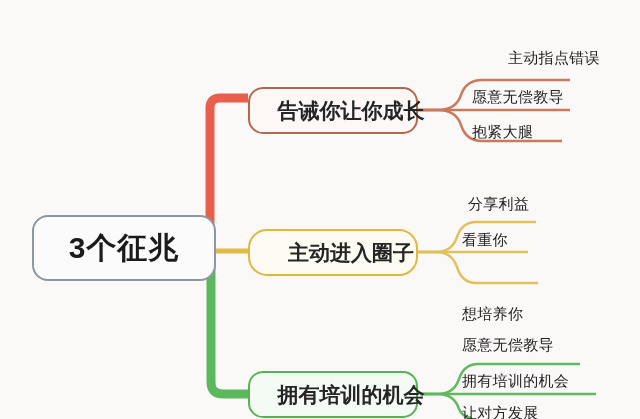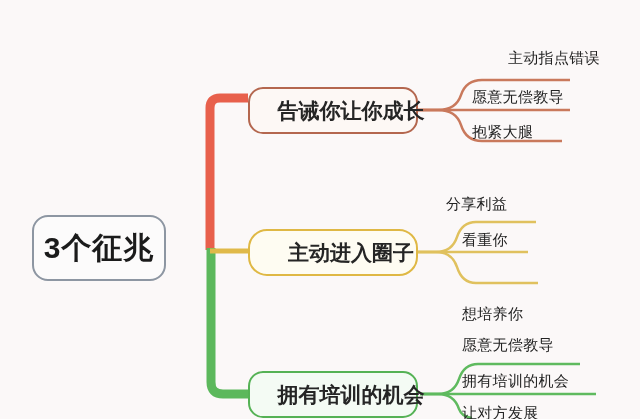--- a/index.html
+++ b/index.html
@@ -33,21 +33,21 @@
     box-sizing: border-box;
     display: flex;
     align-items: center;
     justify-content: center;
     background: #fffdfc;
     white-space: nowrap;
   }
   .root-node {
     left: 32px;
     top: 215px;
-    width: 134px;
+    width: 184px;
     height: 66px;
     border: 2.5px solid #8d96a2;
     border-radius: 16px;
     background: #fcfbfb;
     font-size: 30px;
     font-weight: bold;
     color: #1b1b1b;
     letter-spacing: 1px;
   }
   .branch-node {
@@ -104,21 +104,21 @@
   <div class="node branch-node branch-1">告诫你让你成长</div>
 
   <div class="node branch-node branch-2">主动进入圈子</div>
 
   <div class="node branch-node branch-3">拥有培训的机会</div>
 
   <div class="leaf" style="left:476px; top:49px;margin-left:32px;">主动指点错误</div>
   <div class="leaf" style="left:472px; top:88px;">愿意无偿教导</div>
   <div class="leaf" style="left:472px; top:123px;">抱紧大腿</div>
 
-  <div class="leaf" style="left:446px; top:195px;">分享利益</div>
+  <div class="leaf" style="left:468px; top:195px;">分享利益</div>
   <div class="leaf" style="left:462px; top:231px;">看重你</div>
   <div class="leaf" style="left:462px; top:265px;margin-top:40px;">想培养你</div>
 
   <div class="leaf" style="left:462px; top:336px;">愿意无偿教导</div>
   <div class="leaf" style="left:462px; top:372px;">拥有培训的机会</div>
   <div class="leaf" style="left:462px; top:404px;">让对方发展</div>
 
 </div>
 
 </body></html>

